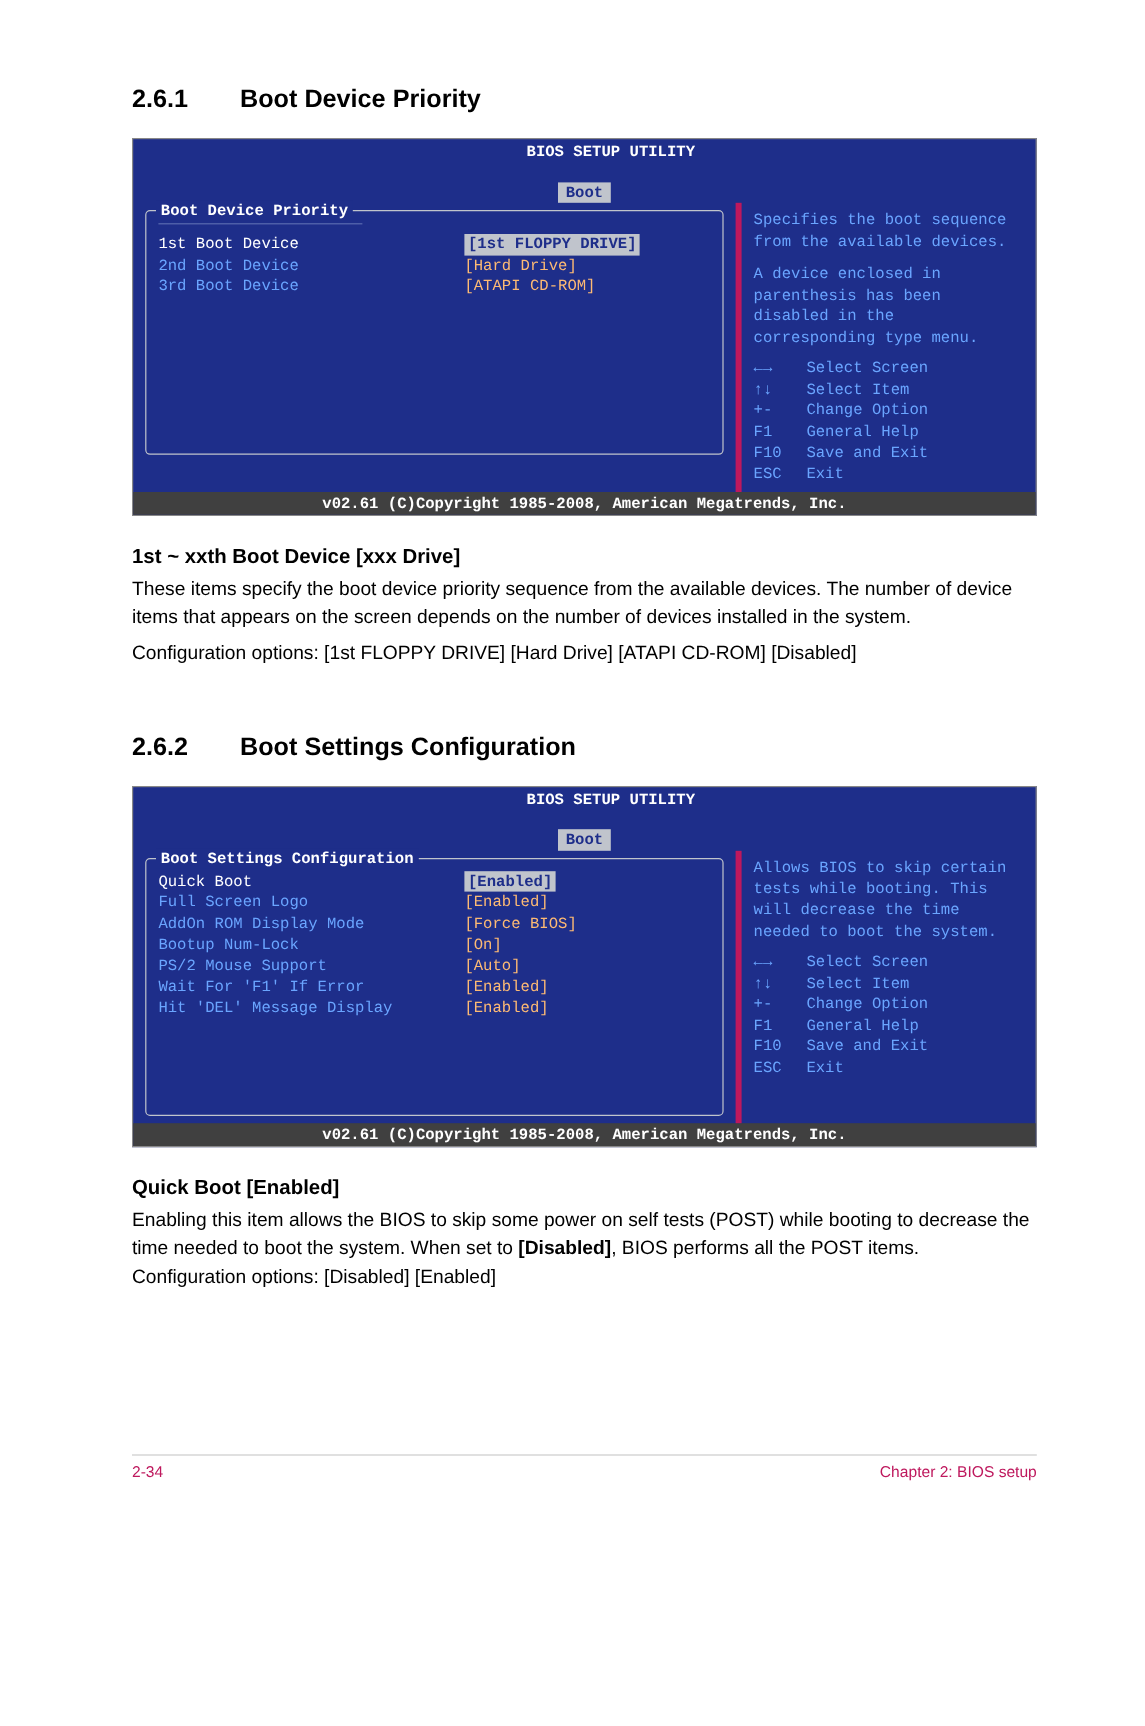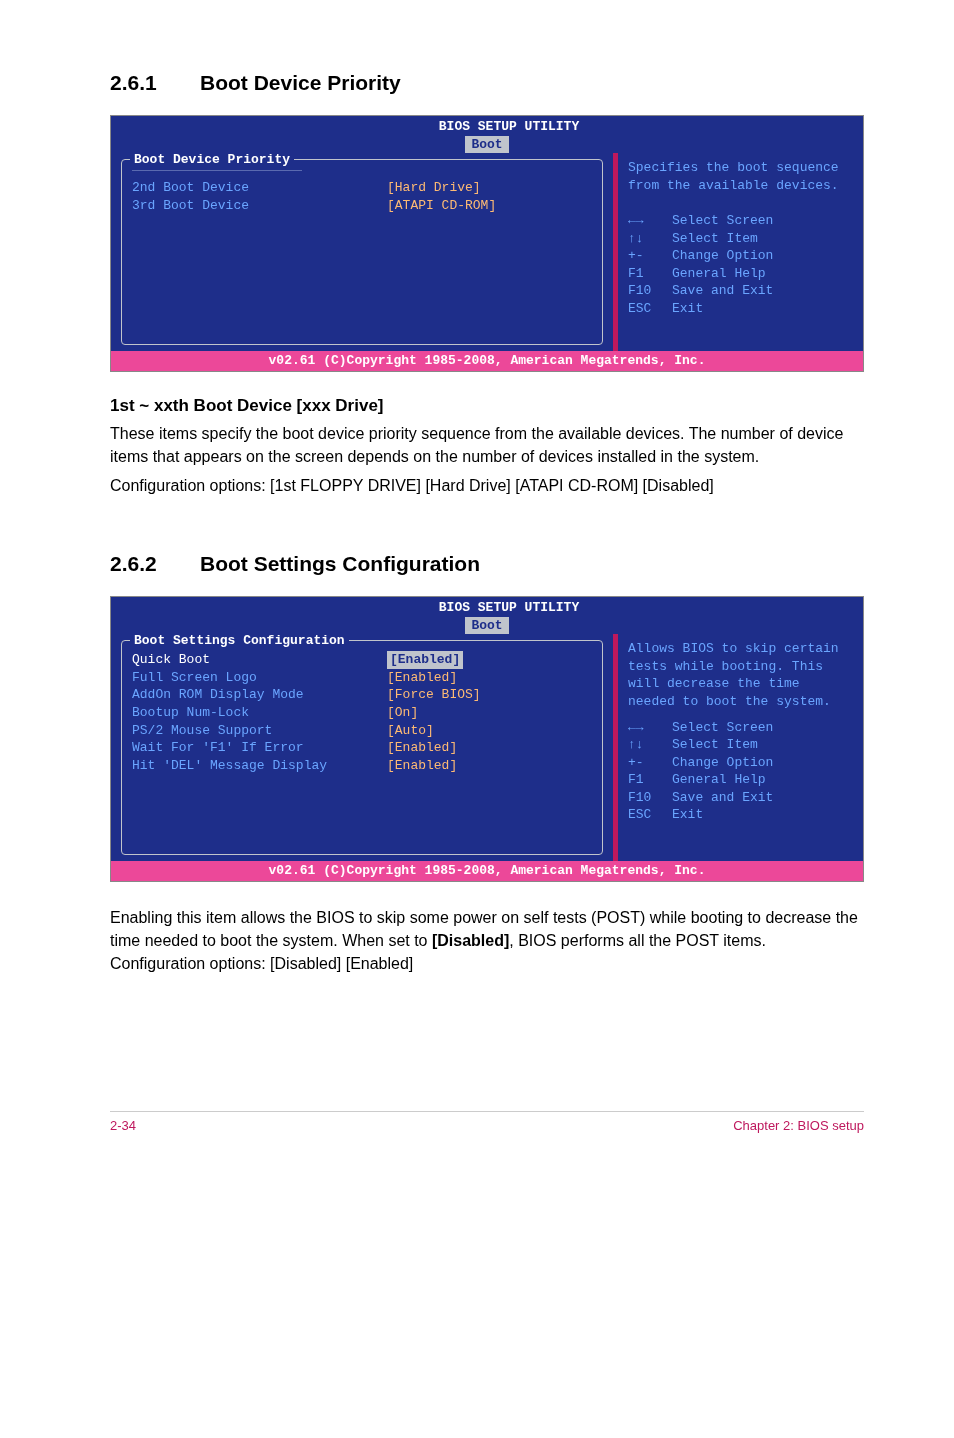--- a/index.html
+++ b/index.html
@@ -28,21 +28,21 @@
     line-height: 1.35;
   }
   .bios-headerbar {
     text-align: center;
     padding: 2px 0 0 0;
     margin-left: 44px;
   }
   .bios-headerbar .title { color: #fff; font-weight: bold; }
   .bios-tabs {
     text-align: center;
-    margin-top: 0;
+    margin-top: 16px;
   }
   .bios-tabs span {
     background: #c0c4cc;
     color: #1e2e8a;
     padding: 0 6px;
     font-weight: bold;
     display: inline-block;
   }
   .bios-body {
     display: flex;
@@ -69,21 +69,21 @@
   .opt-row .label.sel { color:#fff; }
   .opt-row .val { color:#6aa5ff; }
   .opt-row .val.sel { color:#fff; background:#c0c4cc; color:#1e2e8a; padding:0 3px; font-weight:bold;}
   .opt-row .val.cyan { color:#fdba74; }
   .help-text { color:#6aa5ff; }
   .help-block2 { margin-top: 50px; }
   .keys { color:#6aa5ff; margin-top: 8px; }
   .keys .krow{ display:flex; gap:0;}
   .keys .kk{ width:44px; }
   .bios-footer {
-    background:#ec4899; color:#fff; font-weight:bold; text-align:center; padding:1px 0;
+    background:#404040; color:#fff; font-weight:bold; text-align:center; padding:1px 0;
   }
   .body-h { font-weight:bold; font-size:17px; margin: 0 0 6px 0;}
   .body-p { font-size:16px; margin: 0 0 6px 0; line-height:1.45;}
   .body-p .bold{ font-weight:bold;}
   .spacer { height:28px;}
   .page-footer {
     border-top: 1px solid #ccc;
     margin: 100px 90px 0 110px;
     display:flex; justify-content:space-between;
     font-size:13px; color:#be185d; padding:6px 0 18px 0;
@@ -105,34 +105,39 @@
     <div class="bios-tabs">
       <span>Boot</span>
     </div>
     <div class="bios-body">
       <div class="bios-left">
         <div class="inner-box">
           <span class="inner-label">Boot Device Priority</span>
           <div class="sep"></div>
           <div id="bios1-rows">
               <div class="opt-row">
+                <span class="label sel">1st Boot Device</span>
+                <span class="val sel">[1st FLOPPY DRIVE]</span>
+              </div>
+              <div class="opt-row">
                 <span class="label">2nd Boot Device</span>
                 <span class="val cyan">[Hard Drive]</span>
               </div>
               <div class="opt-row">
                 <span class="label">3rd Boot Device</span>
                 <span class="val cyan">[ATAPI CD-ROM]</span>
               </div>
             </div>
           <div style="height:120px"></div>
         </div>
       </div>
       <div class="bios-right">
         <div class="help-text">Specifies the boot sequence from the available devices.</div>
         <div style="height:10px"></div>
+        <div class="help-text">A device enclosed in parenthesis has been disabled in the corresponding type menu.</div>
         <div class="keys help-block2" id="bios1-keys">
             <div class="krow">
               <span class="kk">←→</span>
               <span>Select Screen</span>
             </div>
             <div class="krow">
               <span class="kk">↑↓</span>
               <span>Select Item</span>
             </div>
             <div class="krow">
@@ -238,20 +243,21 @@
             <div class="krow">
               <span class="kk">ESC</span>
               <span>Exit</span>
             </div>
           </div>
       </div>
     </div>
     <div class="bios-footer">v02.61 (C)Copyright 1985-2008, American Megatrends, Inc.</div>
   </div>
 
+  <div class="body-h">Quick Boot [Enabled]</div>
   <p class="body-p">
     <span>Enabling this item allows the BIOS to skip some power on self tests (POST) while booting to decrease the time needed to boot the system. When set to </span><span class="bold">[Disabled]</span><span>, BIOS performs all the POST items. Configuration options: [Disabled] [Enabled]</span>
   </p>
 
 </div>
 
 <div class="page-footer">
   <span>2-34</span>
   <span>Chapter 2: BIOS setup</span>
 </div>

